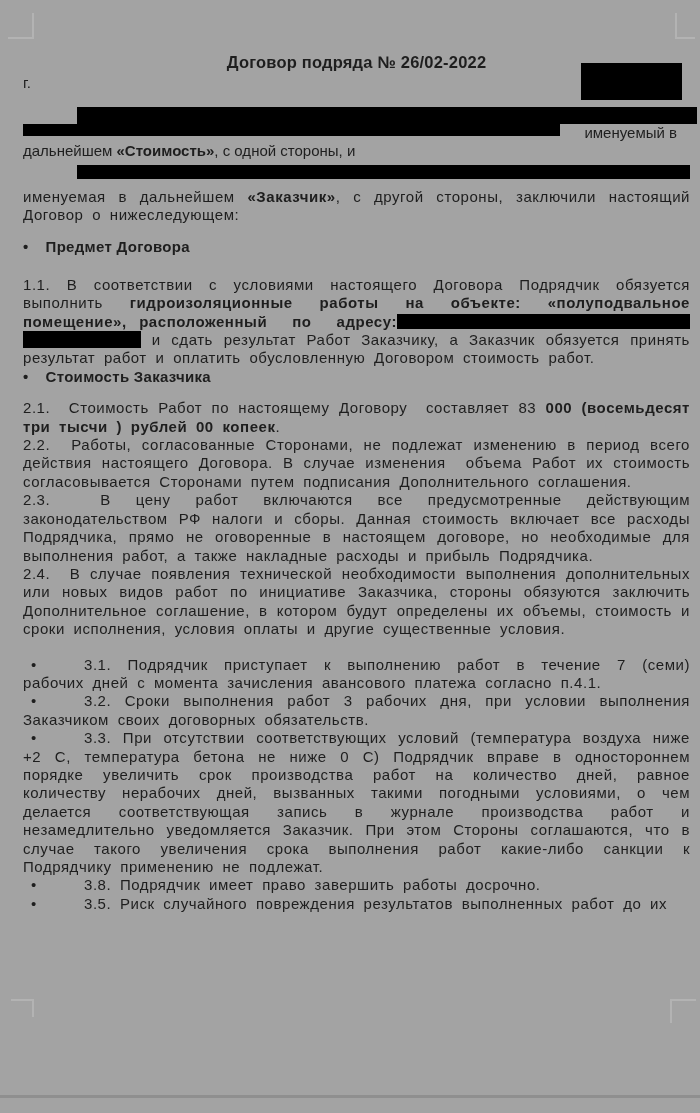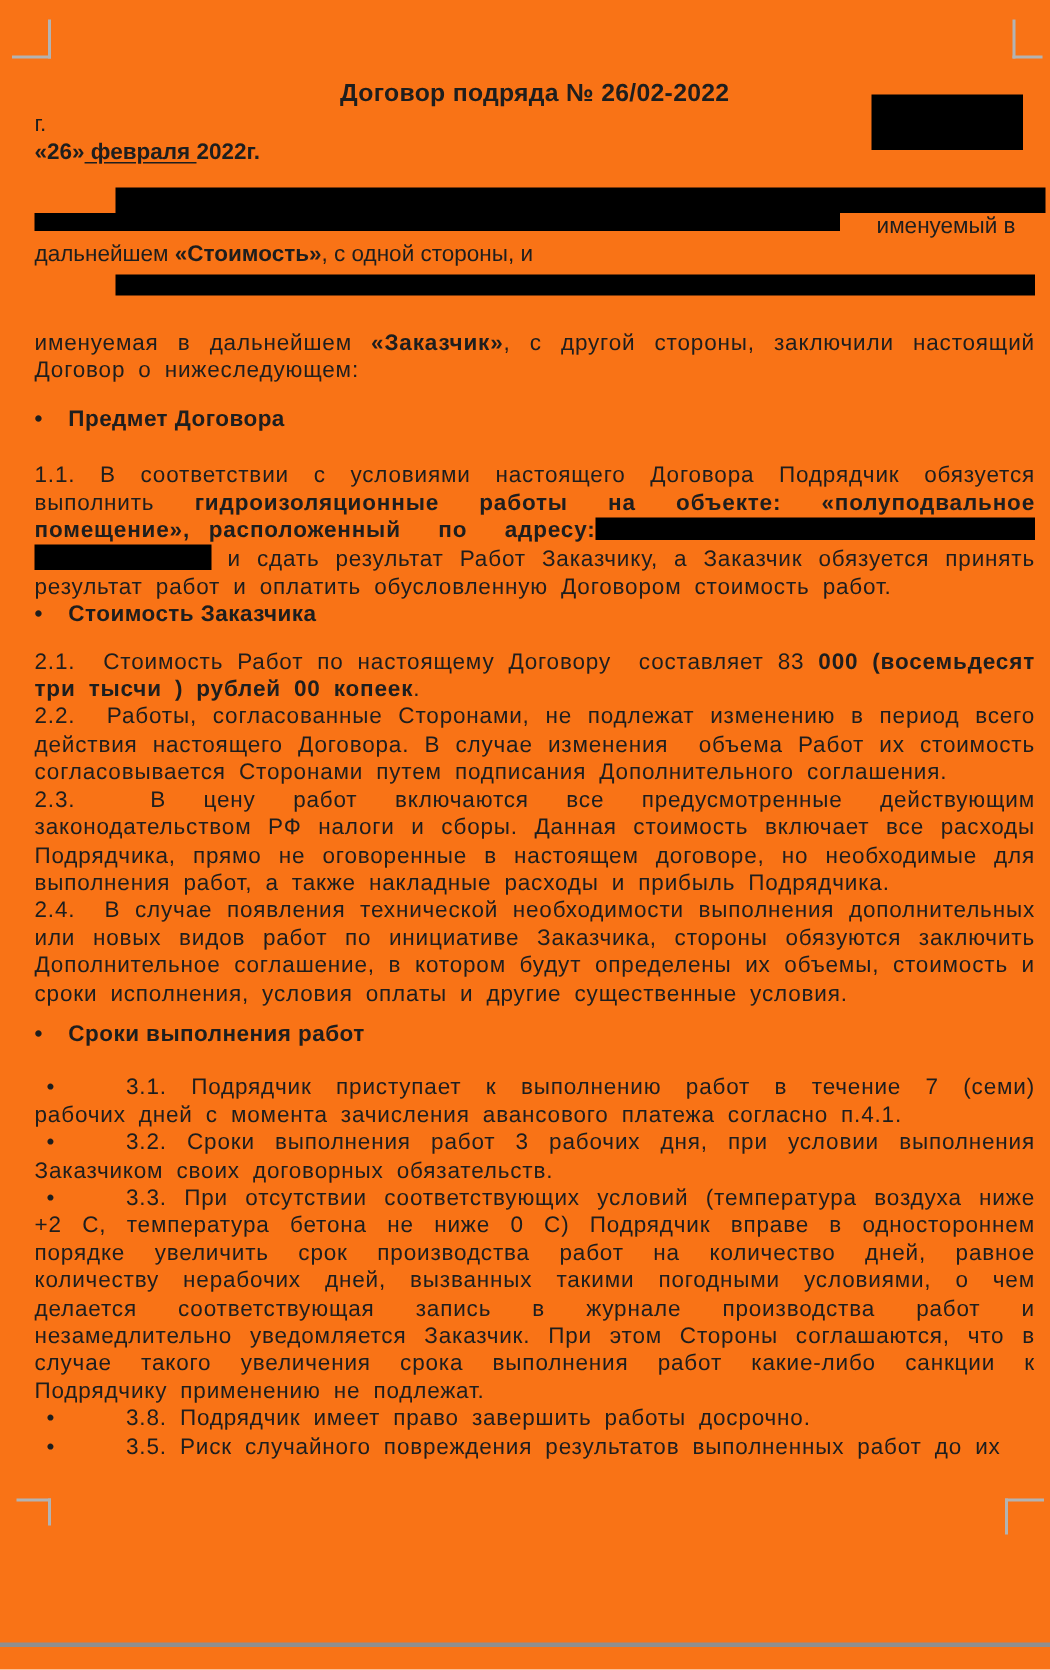--- a/index.html
+++ b/index.html
@@ -5,21 +5,21 @@
   html, body {
     margin: 0;
     padding: 0;
     background: #fdfdfd;
   }
   .page {
     position: relative;
     width: 700px;
     height: 1113px;
     overflow: hidden;
-    background: #f97316;
+    background: #a3a3a3;
     font-family: "Liberation Sans", "DejaVu Sans", sans-serif;
     font-size: 15px;
     line-height: 18.4px;
     color: #1e1e1e;
   }
   .col {
     position: absolute;
     left: 23px;
     top: 0;
     width: 667px;
@@ -58,21 +58,21 @@
     height: 18.4px;
     text-align: right;
   }
   .rd-bar-b { width: 537px; height: 12px; }
   .contractor-suffix { margin-left: auto; padding-right: 13px; }
   .rd-bar-c {
     height: 14px;
     margin-left: 54px;
     margin-top: 4px;
   }
-  .customer-para { margin-top: 23px; }
+  .customer-para { margin-top: 9px; }
 
   .rd-inline-address {
     display: inline-block;
     width: 293px; height: 15px;
     vertical-align: -2px;
   }
   .rd-inline-address2 {
     display: inline-block;
     width: 118px; height: 17px;
     vertical-align: -3px;
@@ -132,21 +132,20 @@
   <div class="mark mark-br"></div>
 
   <div class="rd rd-top-right"></div>
 
   <div class="col">
 
     <div class="doc-title">Договор подряда № 26/02-2022</div>
 
     <div class="city-line">г.</div>
 
-    <div class="date-line"><span>«26»</span><span class="date-month"> февраля </span><span>2022г.</span></div>
 
     <div class="party-block">
       <div class="rd rd-bar-a"></div>
       <div class="bar-b-row">
         <div class="rd rd-bar-b"></div>
         <span class="contractor-suffix">именуемый в</span>
       </div>
       <div><span>дальнейшем </span><span class="b">«Стоимость»</span><span>, с одной стороны, и</span></div>
       <div class="rd rd-bar-c"></div>
       <div class="para customer-para"><span>именуемая в дальнейшем </span><span class="b">«Заказчик»</span><span>, с другой стороны, заключили настоящий Договор о нижеследующем:</span></div>
@@ -164,21 +163,20 @@
 
       <div class="cost-block">
         <div class="para"><span>2.1.&nbsp;&nbsp;Стоимость Работ по настоящему Договору &nbsp;составляет 83 </span><span class="b">000 (восемьдесят три тысчи ) рублей 00 копеек</span><span>.</span></div>
         <div class="para">2.2.&nbsp;&nbsp;Работы, согласованные Сторонами, не подлежат изменению в период всего действия настоящего Договора. В случае изменения &nbsp;объема Работ их стоимость согласовывается Сторонами путем подписания Дополнительного соглашения.</div>
         <div class="para">2.3.&nbsp;&nbsp;В цену работ включаются все предусмотренные действующим законодательством РФ налоги и сборы. Данная стоимость включает все расходы Подрядчика, прямо не оговоренные в настоящем договоре, но необходимые для выполнения работ, а также накладные расходы и прибыль Подрядчика.</div>
         <div class="para">2.4.&nbsp;&nbsp;В случае появления технической необходимости выполнения дополнительных или новых видов работ по инициативе Заказчика, стороны обязуются заключить Дополнительное соглашение, в котором будут определены их объемы, стоимость и сроки исполнения, условия оплаты и другие существенные условия.</div>
       </div>
     </div>
 
     <div>
-      <div class="sec-h sec-h-terms"><span class="hb">•</span><span>Сроки выполнения работ</span></div>
 
       <div class="t-list">
         <div class="li"><span class="lb">•</span><span>3.1. Подрядчик приступает к выполнению работ в течение 7 (семи) рабочих дней с момента зачисления авансового платежа согласно п.4.1.</span></div>
         <div class="li"><span class="lb">•</span><span>3.2. Сроки выполнения работ 3 рабочих дня, при условии выполнения Заказчиком своих договорных обязательств.</span></div>
         <div class="li"><span class="lb">•</span><span>3.3. При отсутствии соответствующих условий (температура воздуха ниже +2 С, температура бетона не ниже 0 С) Подрядчик вправе в одностороннем порядке увеличить срок производства работ на количество дней, равное количеству нерабочих дней, вызванных такими погодными условиями, о чем делается соответствующая запись в журнале производства работ и незамедлительно уведомляется Заказчик. При этом Стороны соглашаются, что в случае такого увеличения срока выполнения работ какие-либо санкции к Подрядчику применению не подлежат.</span></div>
         <div class="li"><span class="lb">•</span><span>3.8. Подрядчик имеет право завершить работы досрочно.</span></div>
         <div class="li"><span class="lb">•</span><span>3.5. Риск случайного повреждения результатов выполненных работ до их</span></div>
       </div>
     </div>
 

